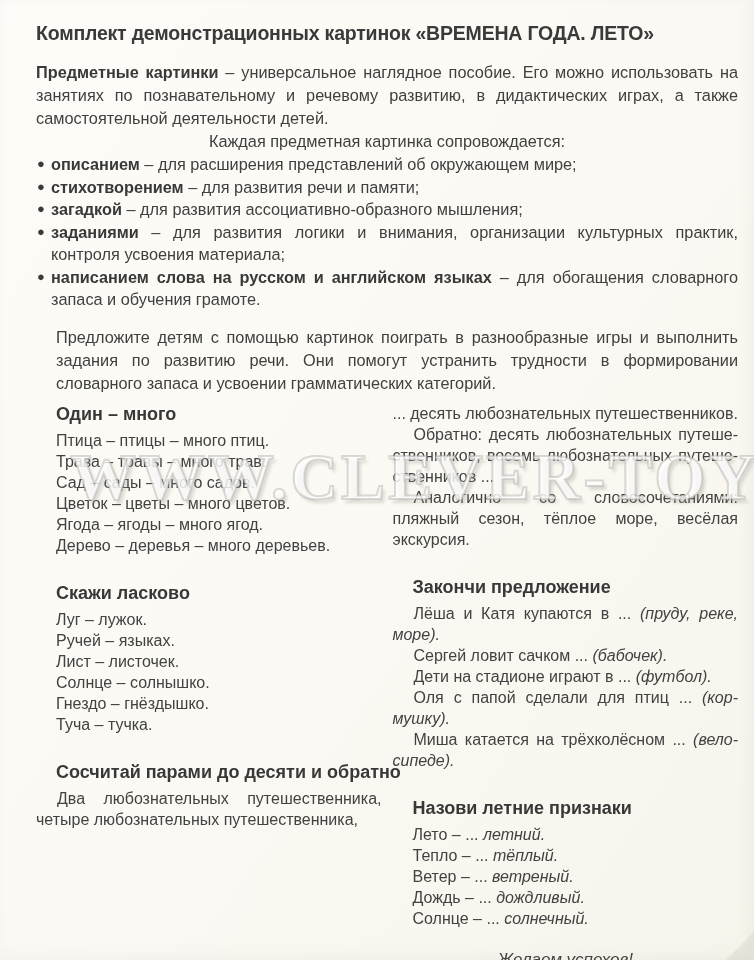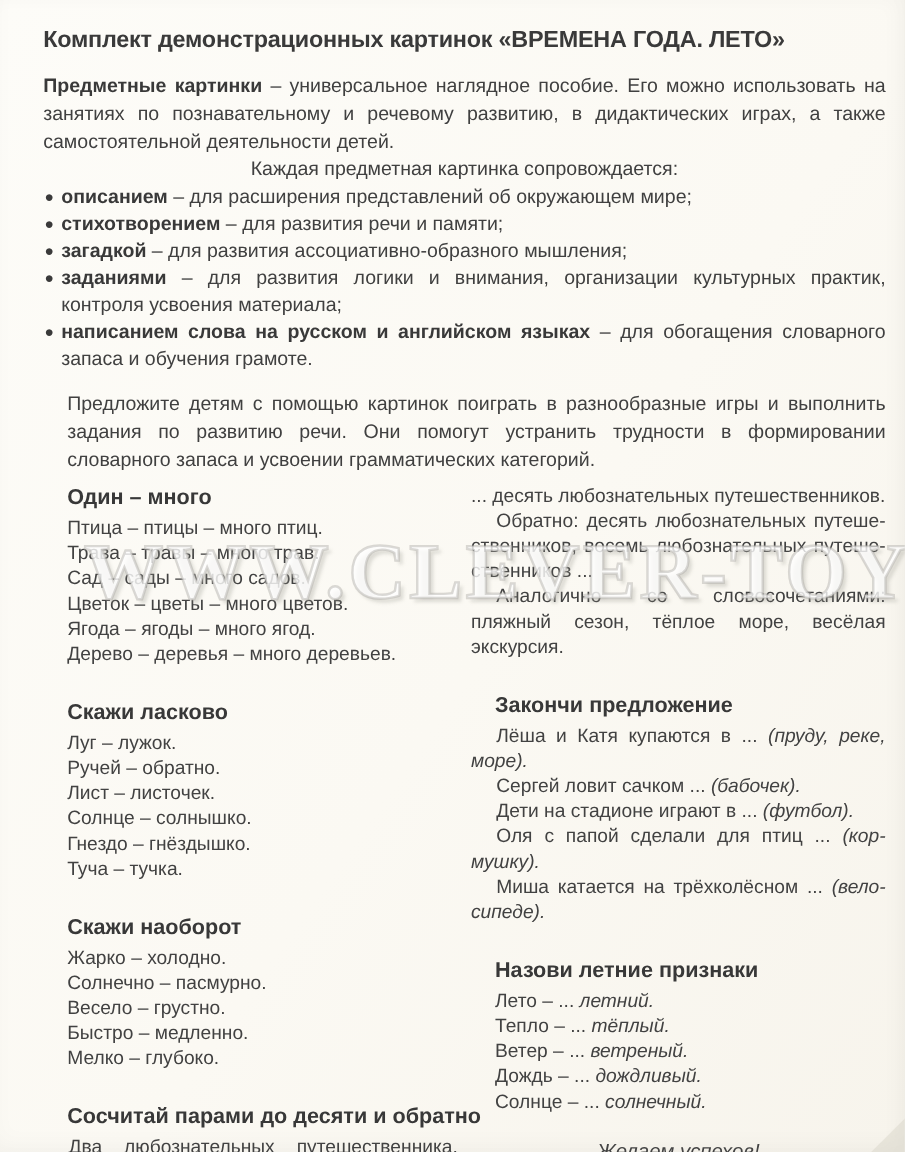--- a/index.html
+++ b/index.html
@@ -103,33 +103,25 @@
         <div class="wline">Птица – птицы – много птиц.</div>
         <div class="wline">Трава – травы – много трав.</div>
         <div class="wline">Сад – сады – много садов.</div>
         <div class="wline">Цветок – цветы – много цветов.</div>
         <div class="wline">Ягода – ягоды – много ягод.</div>
         <div class="wline">Дерево – деревья – много деревьев.</div>
       </div>
       <div class="sec">
         <div class="hd">Скажи ласково</div>
         <div class="wline">Луг – лужок.</div>
-        <div class="wline">Ручей – обратно.</div>
+        <div class="wline">Ручей – языках.</div>
         <div class="wline">Лист – листочек.</div>
         <div class="wline">Солнце – солнышко.</div>
         <div class="wline">Гнездо – гнёздышко.</div>
         <div class="wline">Туча – тучка.</div>
-      </div>
-      <div class="sec">
-        <div class="hd">Скажи наоборот</div>
-        <div class="wline">Жарко – холодно.</div>
-        <div class="wline">Солнечно – пасмурно.</div>
-        <div class="wline">Весело – грустно.</div>
-        <div class="wline">Быстро – медленно.</div>
-        <div class="wline">Мелко – глубоко.</div>
       </div>
       <div class="sec">
         <div class="hd">Сосчитай парами до десяти и обратно</div>
       </div>
       <p class="p-just p-ind">Два любознательных путешественника, четыре любознательных путешественника,</p>
     </div>
 
     <div class="col">
       <p class="p-just">... десять любознательных путешественни­ков.</p>
       <p class="p-just p-ind">Обратно: десять любознательных путеше­ственников, восемь любознательных путеше­ственников ...</p>

